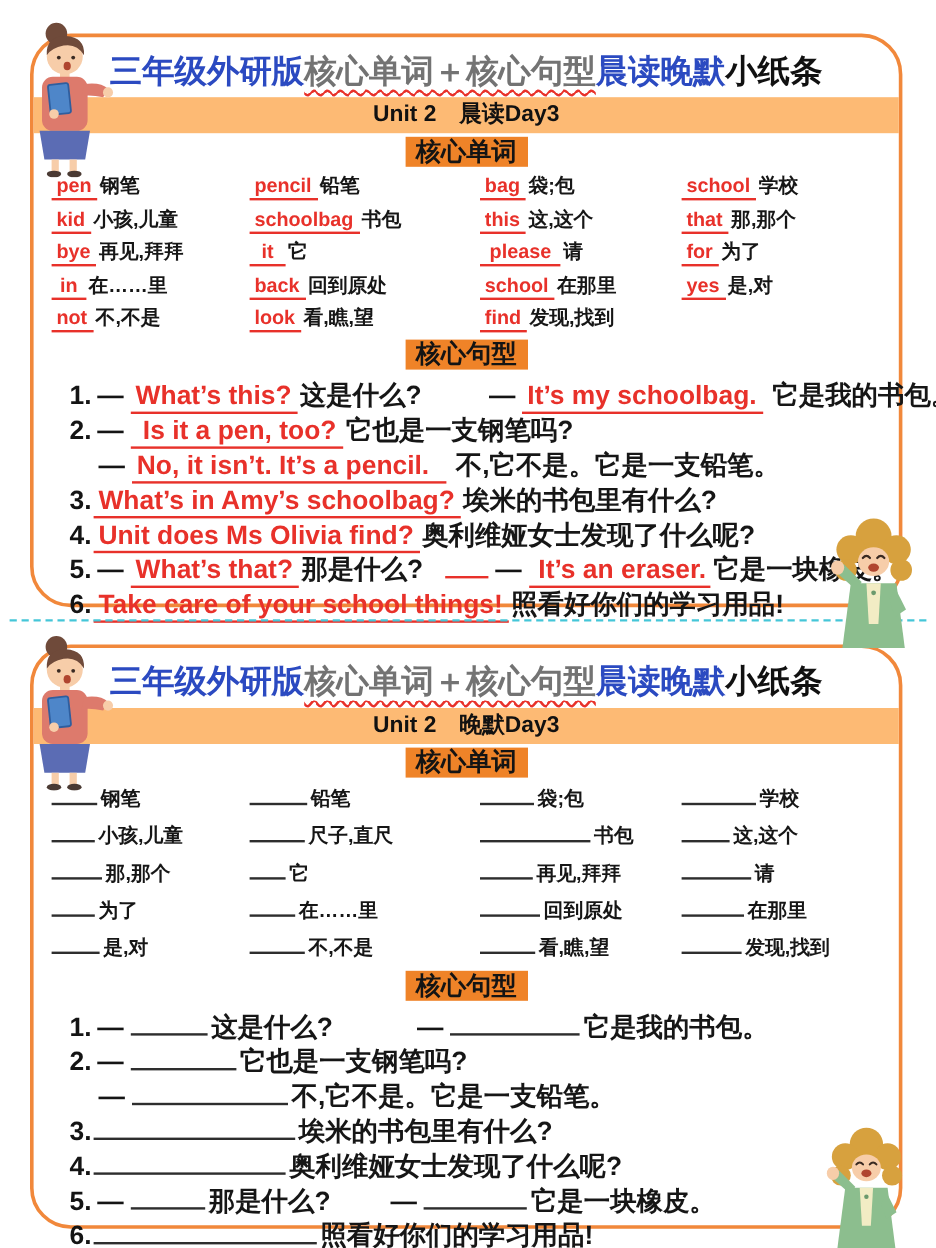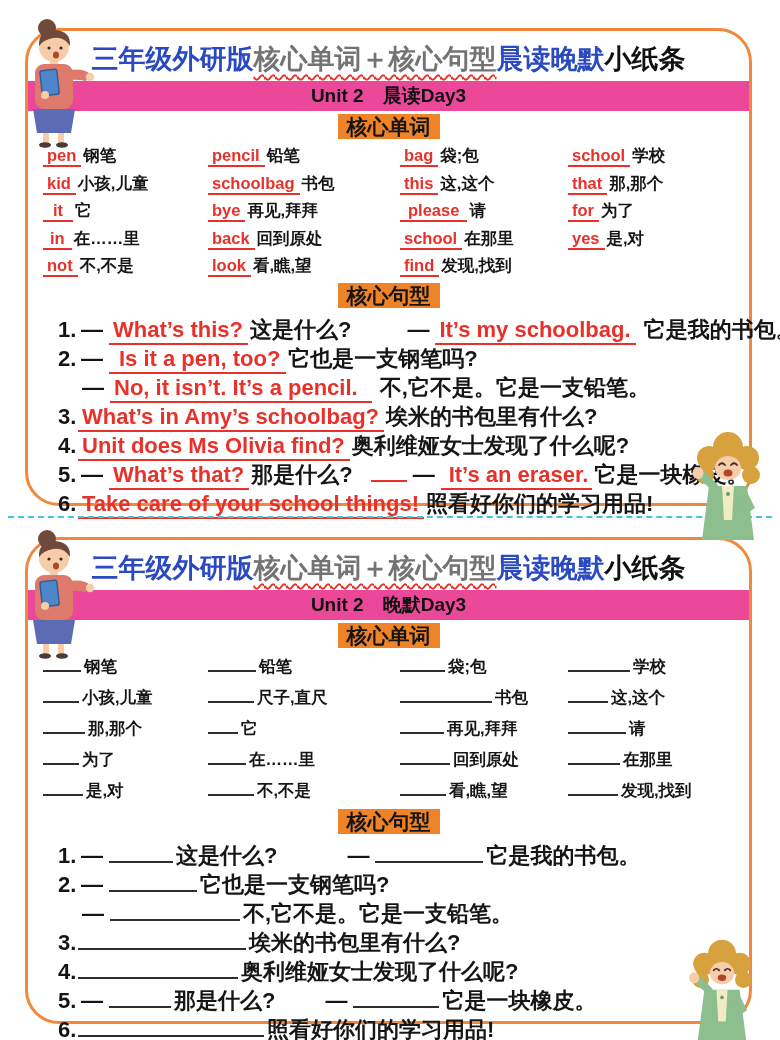--- a/index.html
+++ b/index.html
@@ -14,21 +14,21 @@
   #panel-m{top:28px;height:478px;}
   #panel-e{top:537px;height:487px;}
   .title{margin:10px 0 2px;text-align:center;font-size:27px;white-space:nowrap;}
   .t-blue{color:#2B4AC1;}
   .t-black{color:#111;}
   .t-red{
     color:#737373;
     text-decoration-line:underline;text-decoration-style:wavy;
     text-decoration-color:#E8312A;text-decoration-thickness:2px;text-underline-offset:6px;
   }
-  .band{margin:4px 0 0;background:#ec4899;height:30px;line-height:30px;text-align:center;font-size:19px;color:#111;}
+  .band{margin:4px 0 0;background:#fdba74;height:30px;line-height:30px;text-align:center;font-size:19px;color:#111;}
   .badge{width:max-content;margin:3px auto 2px;background:#EF8328;color:#141414;font-size:21px;line-height:21px;padding:2px 9px;}
   .word-grid{display:grid;grid-template-columns:165px 192px 168px auto;padding:1px 4px 0 15px;font-size:16.5px;line-height:27.5px;}
   #panel-e .word-grid{line-height:31px;}
   .cell{white-space:nowrap;}
   .en{color:#E8312A;border-bottom:2px solid #E8312A;padding:0 5px 1px 4px;margin-right:2px;white-space:nowrap;}
   .zh{color:#161616;}
   .blank{display:inline-block;border-bottom:2.5px solid #2E2E2E;height:13px;margin-right:3px;}
   .blank.red{border-bottom-color:#E8312A;}
   .sentences{padding:5px 8px 0 30px;font-size:22px;line-height:29px;}
   .sline{white-space:nowrap;}
@@ -49,22 +49,22 @@
 
   <div class="word-grid">
     <div class="cell"><span class="en">pen</span><span class="zh">钢笔</span></div>
     <div class="cell"><span class="en">pencil</span><span class="zh">铅笔</span></div>
     <div class="cell"><span class="en">bag</span><span class="zh">袋;包</span></div>
     <div class="cell"><span class="en">school</span><span class="zh">学校</span></div>
     <div class="cell"><span class="en">kid</span><span class="zh">小孩,儿童</span></div>
     <div class="cell"><span class="en">schoolbag</span><span class="zh">书包</span></div>
     <div class="cell"><span class="en">this</span><span class="zh">这,这个</span></div>
     <div class="cell"><span class="en">that</span><span class="zh">那,那个</span></div>
+    <div class="cell"><span class="en">bye</span><span class="zh">再见,拜拜</span></div>
     <div class="cell"><span class="en" style="padding:0 10px 1px">it</span><span class="zh">它</span></div>
-    <div class="cell"><span class="en">bye</span><span class="zh">再见,拜拜</span></div>
     <div class="cell"><span class="en" style="padding:0 8px 1px">please</span><span class="zh">请</span></div>
     <div class="cell"><span class="en">for</span><span class="zh">为了</span></div>
     <div class="cell"><span class="en" style="padding:0 7px 1px">in</span><span class="zh">在……里</span></div>
     <div class="cell"><span class="en">back</span><span class="zh">回到原处</span></div>
     <div class="cell"><span class="en">school</span><span class="zh">在那里</span></div>
     <div class="cell"><span class="en">yes</span><span class="zh">是,对</span></div>
     <div class="cell"><span class="en">not</span><span class="zh">不,不是</span></div>
     <div class="cell"><span class="en">look</span><span class="zh">看,瞧,望</span></div>
     <div class="cell"><span class="en">find</span><span class="zh">发现,找到</span></div>
   </div>

